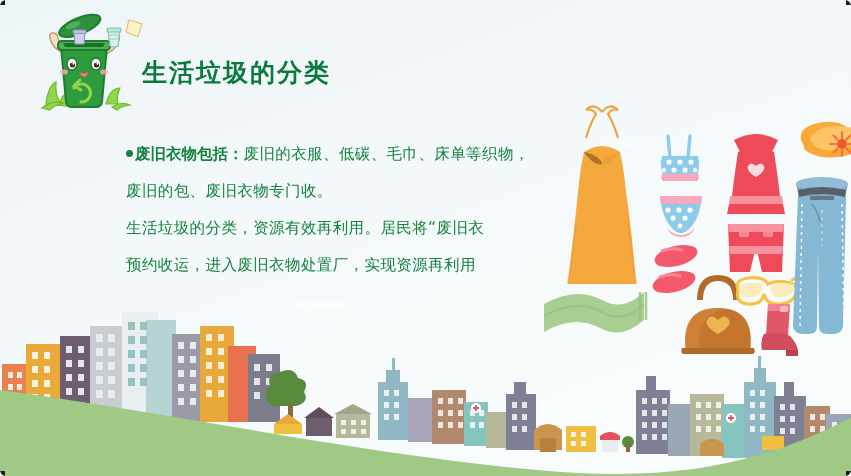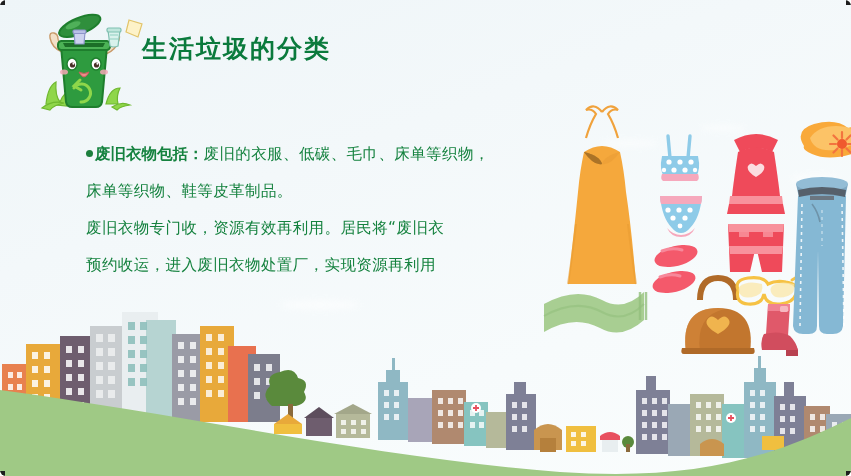--- a/index.html
+++ b/index.html
@@ -32,42 +32,42 @@
     left: 34px;
     top: 8px;
     width: 112px;
     height: 108px;
   }
 
   
   #title {
     position: absolute;
     left: 142px;
-    top: 32px;
+    top: 56px;
     font-family: "Liberation Serif", "DejaVu Serif", serif;
     font-weight: bold;
     font-size: 25px;
     letter-spacing: 2px;
     color: #0a7a3c;
     white-space: nowrap;
   }
 
   
   #body-copy {
     position: absolute;
     left: 86px;
     top: 136px;
     width: 470px;
     color: #15823f;
     font-size: 15.5px;
     line-height: 37px;
     letter-spacing: .4px;
     font-family: "DejaVu Sans", "Liberation Sans", sans-serif;
   }
-  #body-copy .line { white-space: nowrap; }
+  #body-copy .line { white-space: nowrap; margin-left: 40px; }
   #body-copy .bullet {
     display: inline-block;
     width: 7px; height: 7px;
     border-radius: 50%;
     background: #1c7f3d;
     margin-right: 2px;
     vertical-align: 2px;
   }
   #body-copy .lead {
     font-weight: bold;
@@ -168,24 +168,24 @@
     </g>
   </svg>
 
   <div id="title">生活垃圾的分类</div>
 
   <div id="body-copy">
     <div class="line">
       <span class="bullet"></span><span class="lead">废旧衣物包括：</span><span>废旧的衣服、低碳、毛巾、床单等织物，</span>
     </div>
     <div class="line">
-      <span>床单等织物、鞋等皮革制品。</span>
+      <span>废旧的包、废旧衣物专门收。</span>
     </div>
     <div class="line">
-      <span>废旧衣物专门收，资源有效再利用。居民将“废旧衣</span>
+      <span>生活垃圾的分类，资源有效再利用。居民将“废旧衣</span>
     </div>
     <div class="line">
       <span>预约收运，进入废旧衣物处置厂，实现资源再利用</span>
     </div>
   </div>
 
   <svg id="collage" viewBox="0 0 311 252">
 
     <g>
       <path d="M62 8 q-8 -10 -16 -2 q6 -2 10 4 q-6 10 -10 24" fill="none" stroke="#f0a23c" stroke-width="2.2"></path>

